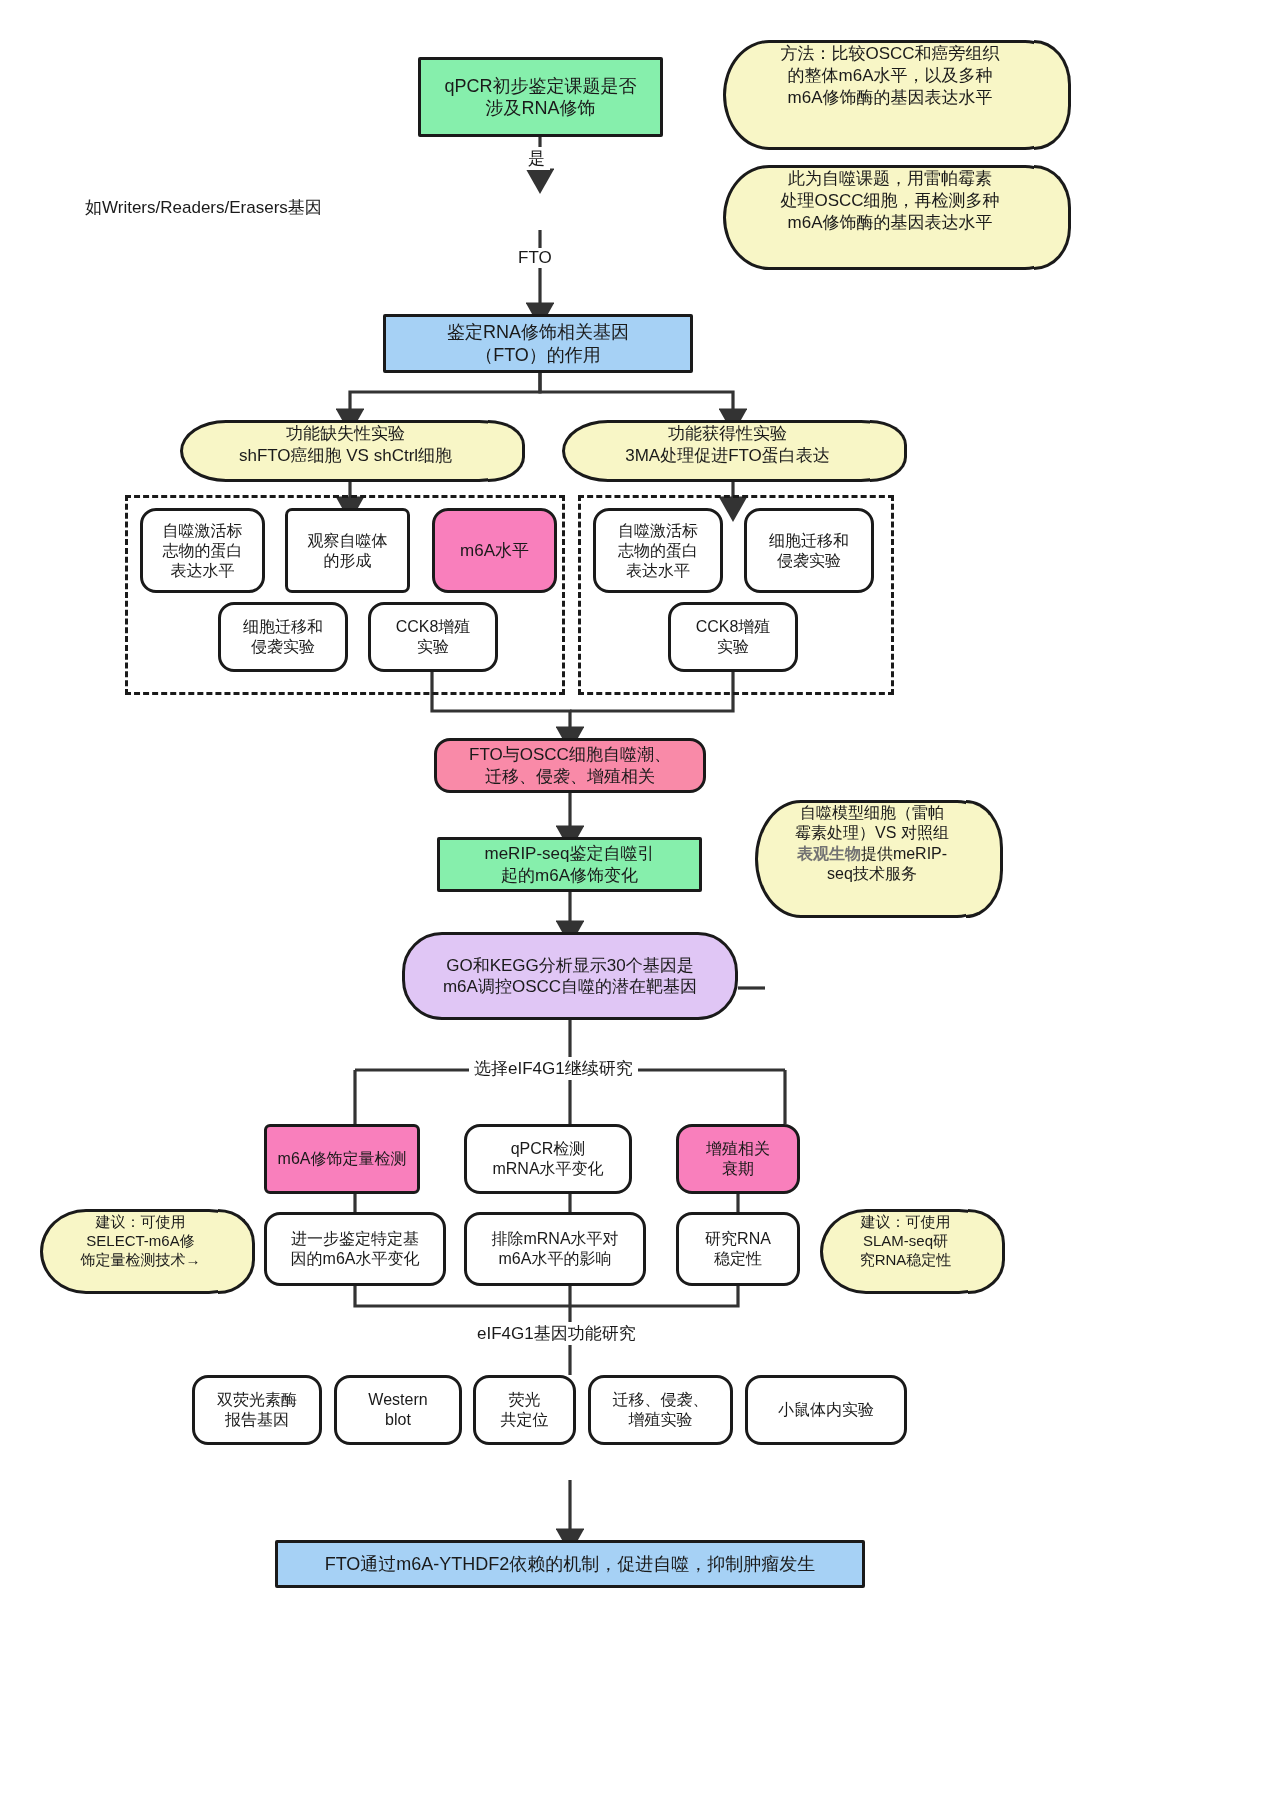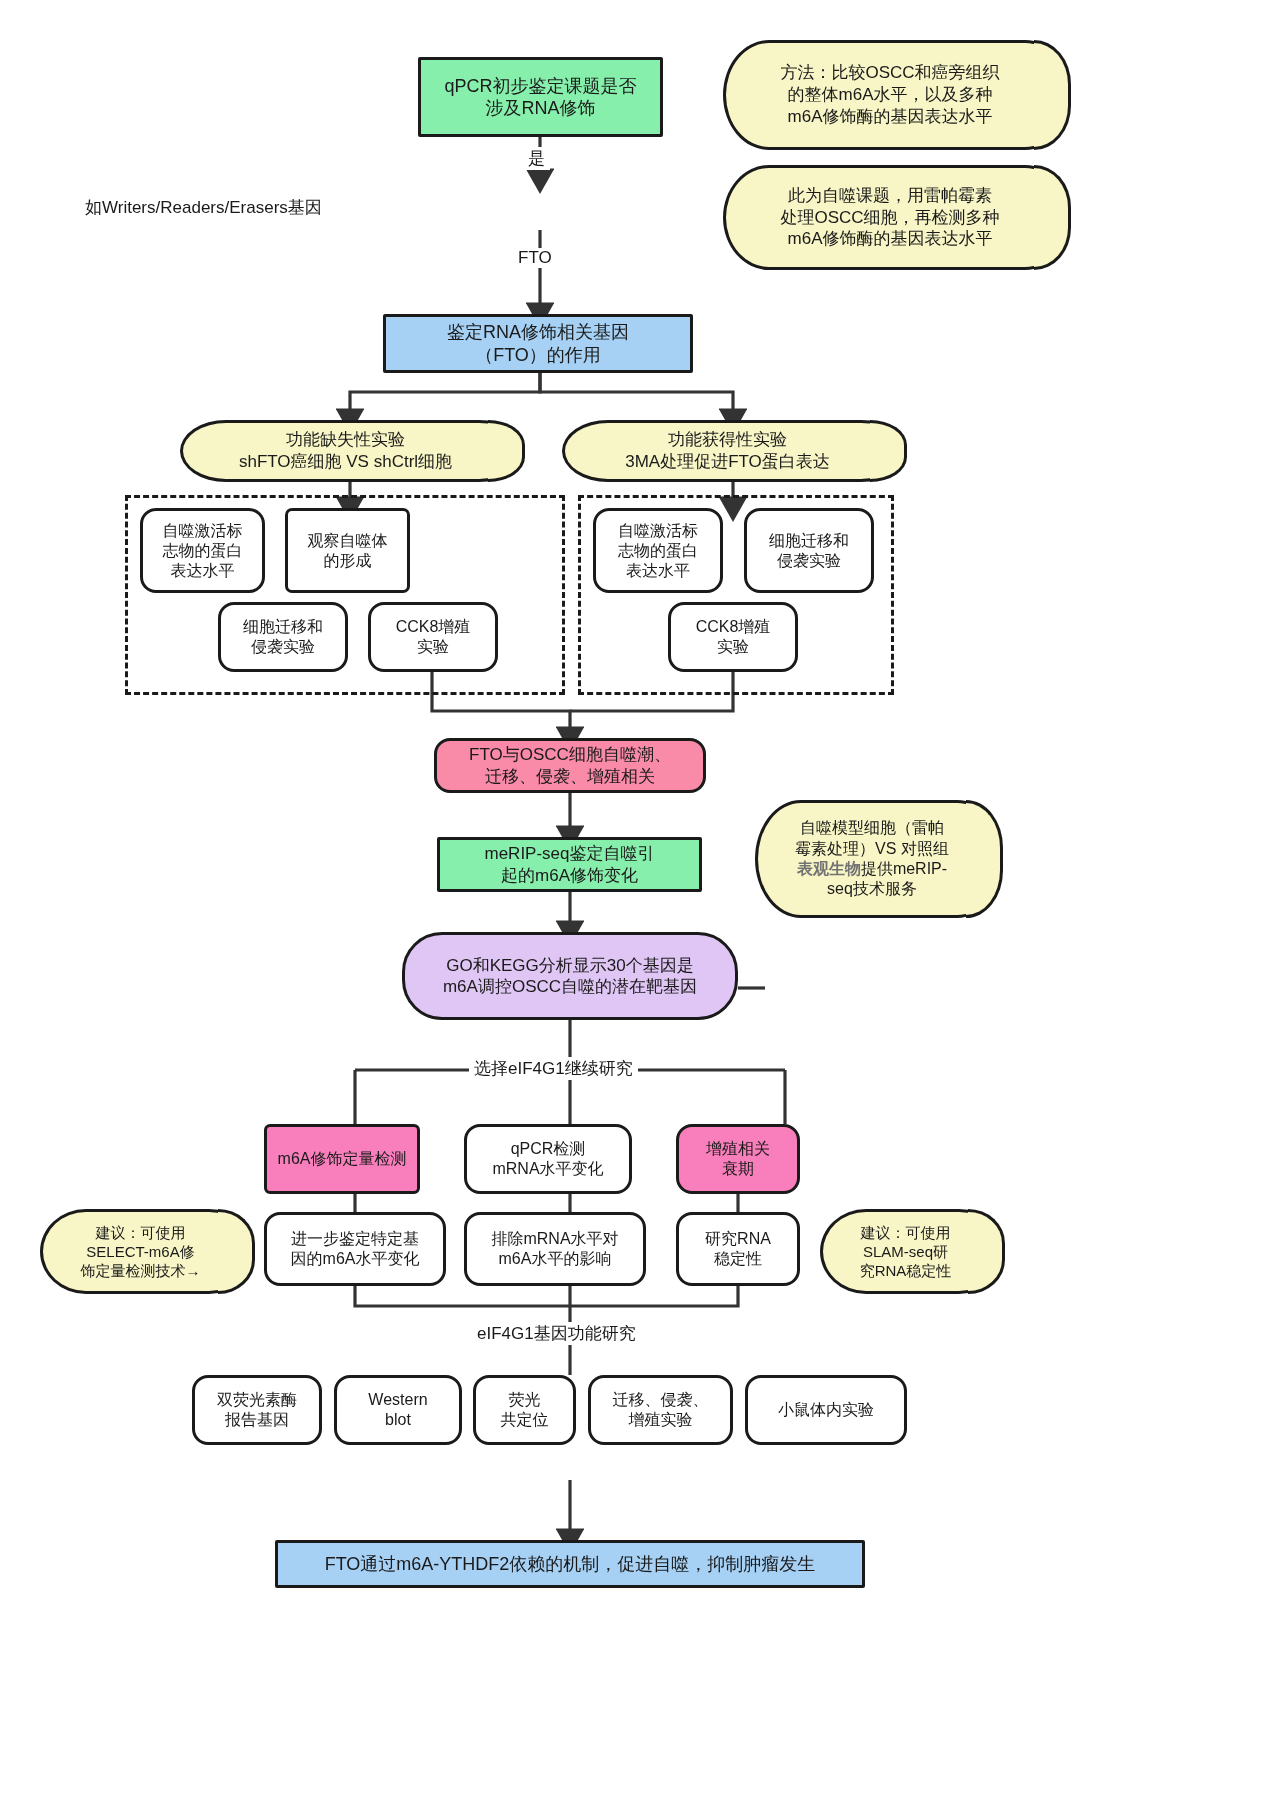--- a/index.html
+++ b/index.html
@@ -26,21 +26,21 @@
   .orange{background:#86efac;}
   .purple{background:#e0c6f5;}
   .blue{background:#a6d1f5;}
   .pink{background:#f98aa8;}
   .hotpink{background:#f97fbc;}
   .white{background:#ffffff;}
 
   
   .note{
     position:absolute;box-sizing:border-box;
-    display:flex;align-items:center;justify-content:center;
+    display:flex;justify-content:center;
     text-align:center;line-height:1.28;
     background:#f8f6c6;
     border:3px solid #1a1a1a;
     border-radius:46px 46px 46px 46px / 50% 50% 50% 50%;
     white-space:pre-line;z-index:3;
   }
   .note::after{
     content:"";position:absolute;right:-3px;top:-3px;bottom:-3px;width:34px;
     border:3px solid #1a1a1a;border-left:none;
     border-radius:0 46px 46px 0 / 0 50% 50% 0;
@@ -169,20 +169,23 @@
 
   <div class="node round white f16" style="left:140px;top:508px;width:125px;height:85px;">
     <span>自噬激活标
 志物的蛋白
 表达水平</span>
   </div>
   <div class="node round white f16" style="left:285px;top:508px;width:125px;height:85px;border-radius:7px;">
     <span>观察自噬体
 的形成</span>
   </div>
+  <div class="node round hotpink f17" style="left:432px;top:508px;width:125px;height:85px;">
+    <span>m6A水平</span>
+  </div>
   <div class="node round white f16" style="left:218px;top:602px;width:130px;height:70px;">
     <span>细胞迁移和
 侵袭实验</span>
   </div>
   <div class="node round white f16" style="left:368px;top:602px;width:130px;height:70px;">
     <span>CCK8增殖
 实验</span>
   </div>
 
   <div class="node round white f16" style="left:593px;top:508px;width:130px;height:85px;">

